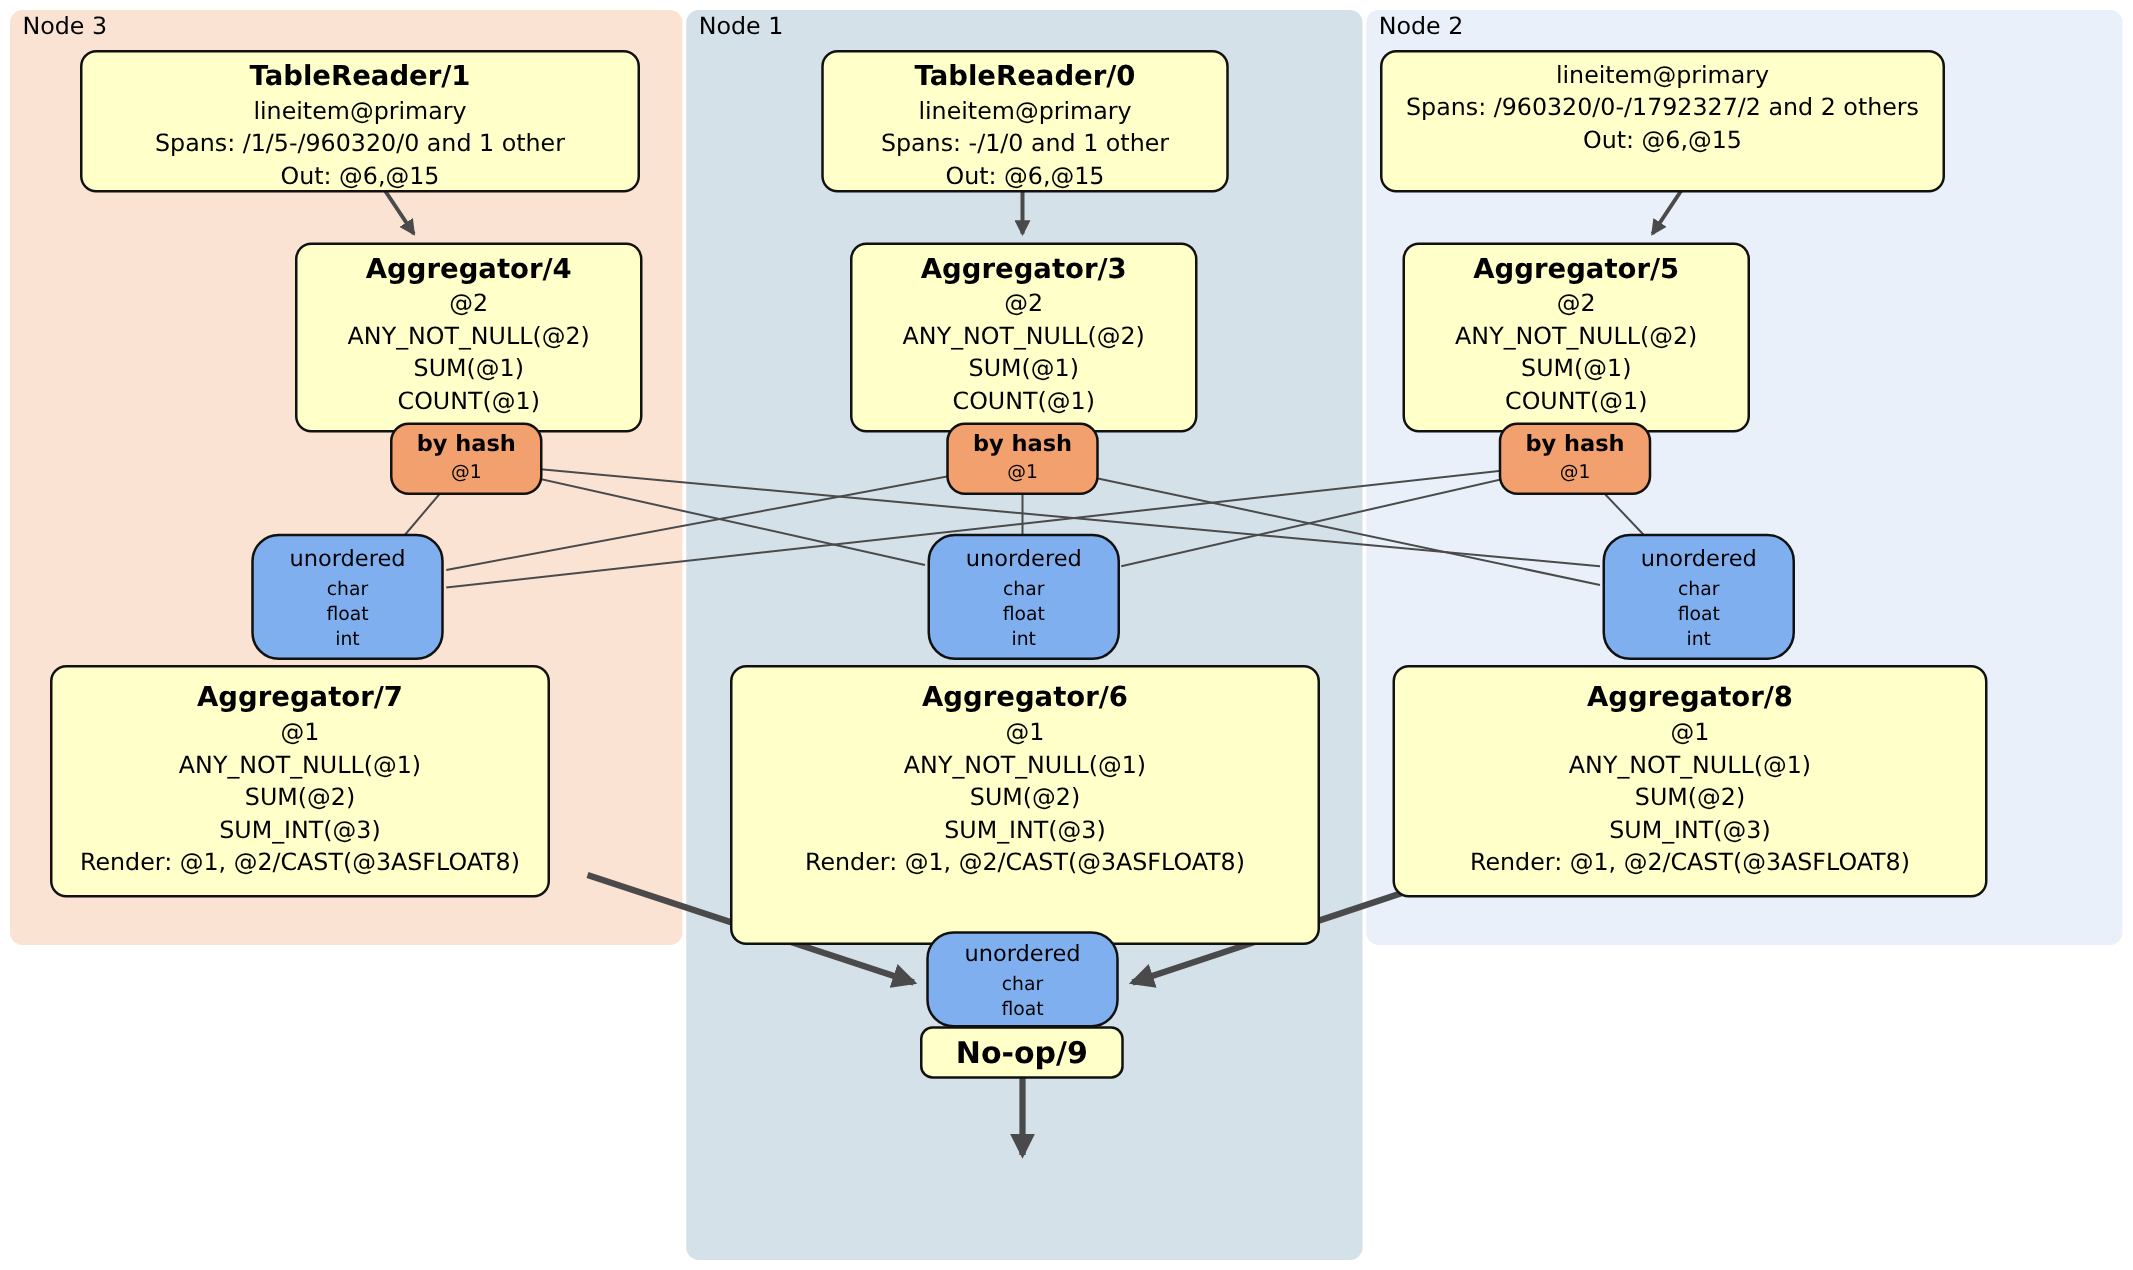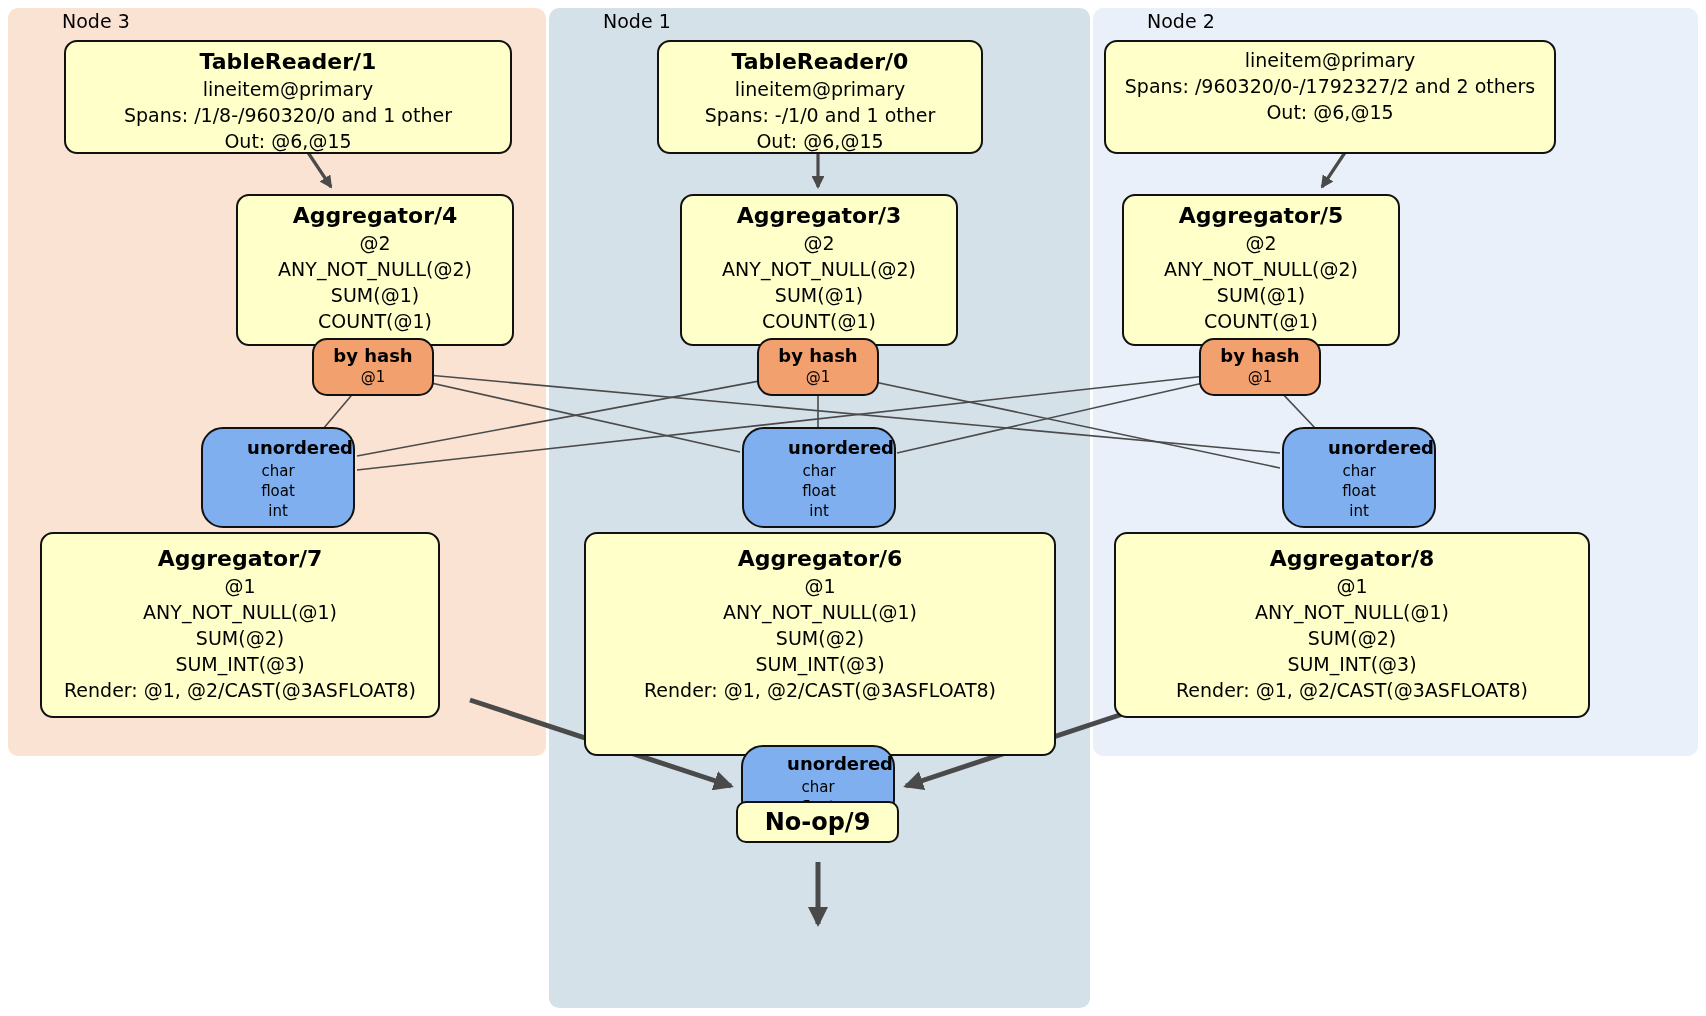--- a/index.html
+++ b/index.html
@@ -1,34 +1,34 @@
 <!DOCTYPE html>
 <html style="--proc-fill: #FFFFC9; --router-fill: #F2A06E; --sync-fill: #7FAFEF; --node3-bg: #FBE3D4; --node1-bg: #D4E1E9; --node2-bg: #E9F0F9; --edge: #4A4A4A;"><head>
 <meta charset="utf-8">
 <style>
   html,body{margin:0;padding:0;background:#ffffff;}
   .canvas{
     position:relative;width:1706px;height:1016px;background:#ffffff;
     font-family:"DejaVu Sans","Liberation Sans",sans-serif;color:#000;overflow:hidden;
   }
   .region{position:absolute;border-radius:10px;}
-  .region-label{position:absolute;font-size:19px;line-height:22px;margin-left:44px;}
+  .region-label{position:absolute;font-size:19px;line-height:22px;}
   svg.edges{position:absolute;left:0;top:0;pointer-events:none;}
   .edge-thick{stroke:var(--edge,#4a4a4a);stroke-width:5;fill:none;}
   .edge-med{stroke:var(--edge,#4a4a4a);stroke-width:3.2;fill:none;}
   .edge-thin{stroke:var(--edge,#4a4a4a);stroke-width:1.6;fill:none;}
   .box{position:absolute;border:2px solid #111;box-sizing:border-box;text-align:center;background:#fff;}
   .proc{background:var(--proc-fill,#ffffc9);border-radius:13px;padding-top:5px;}
   .proc .title{font-weight:bold;font-size:22px;line-height:29px;white-space:nowrap;}
   .proc .line{font-size:19px;line-height:26px;white-space:nowrap;text-align:center;}
   .router{background:var(--router-fill,#f4a36c);border-radius:15px;padding-top:4px;}
   .router .title{font-weight:bold;font-size:18px;line-height:24px;}
   .router .line{font-size:15px;line-height:18px;}
   .sync{background:var(--sync-fill,#7fafef);border-radius:22px;padding-top:5px;}
-  .sync .title{font-weight:bold;font-size:18px;line-height:27px;text-align:right;}
+  .sync .title{font-weight:normal;font-size:18px;line-height:27px;}
   .sync .line{font-size:15px;line-height:20px;}
   .mini{background:var(--proc-fill,#ffffc9);border-radius:10px;}
   .mini .title{font-weight:bold;font-size:24px;}
   .noop .title{line-height:38px;}
   .resp .title{line-height:40px;}
 </style>
 </head>
 <body>
 
 <div class="canvas">
@@ -65,21 +65,21 @@
     <path class="edge-thick" marker-end="url(#ah)" d="M470,700 L731,786"></path>
     <path class="edge-thick" marker-end="url(#ah)" d="M820,710 L820,738"></path>
     <path class="edge-thick" marker-end="url(#ah)" d="M1165,700 L906,786"></path>
 
     <path class="edge-thick" marker-end="url(#ah)" d="M818,862 L818,924"></path>
   </svg>
 
   <div class="box proc" style="left:64px;top:40px;width:448px;height:114px;">
     <div class="title">TableReader/1</div>
     <div class="line">lineitem@primary</div>
-    <div class="line">Spans: /1/8-/960320/0 and 1 other</div>
+    <div class="line">Spans: /1/5-/960320/0 and 1 other</div>
     <div class="line">Out: @6,@15</div>
   </div>
   <div class="box proc" style="left:657px;top:40px;width:326px;height:114px;">
     <div class="title">TableReader/0</div>
     <div class="line">lineitem@primary</div>
     <div class="line">Spans: -/1/0 and 1 other</div>
     <div class="line">Out: @6,@15</div>
   </div>
   <div class="box proc" style="left:1104px;top:40px;width:452px;height:114px;">
     <div class="line">lineitem@primary</div>
@@ -164,17 +164,17 @@
     <div class="line">SUM(@2)</div>
     <div class="line">SUM_INT(@3)</div>
     <div class="line">Render: @1, @2/CAST(@3ASFLOAT8)</div>
   </div>
 
   <div class="box sync" style="left:741px;top:745px;width:154px;height:77px;padding-top:3px;">
     <div class="title">unordered</div>
     <div class="line">char</div>
     <div class="line">float</div>
   </div>
-  <div class="box mini noop" style="left:736px;top:801px;width:163px;height:42px;">
+  <div class="box mini noop" style="left:736px;top:821px;width:163px;height:42px;">
     <div class="title">No-op/9</div>
   </div>
 
 </div>
 
 </body></html>

